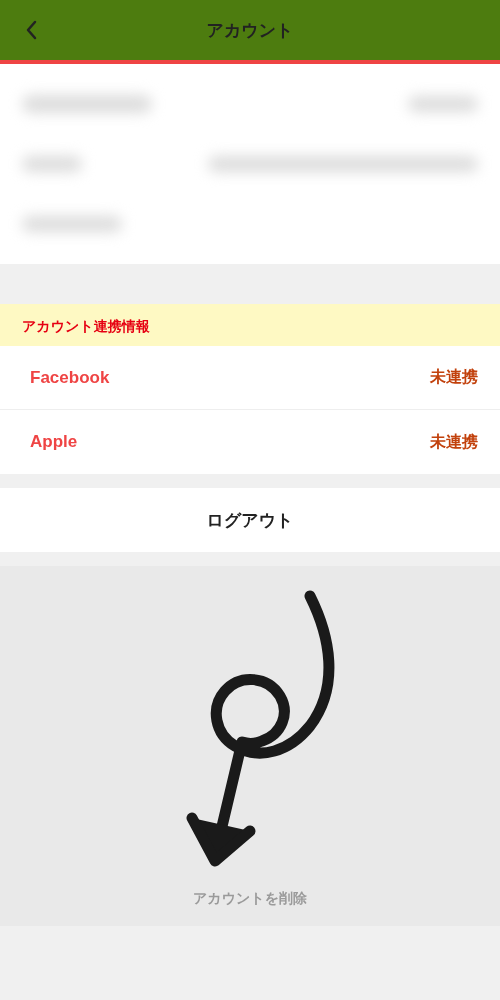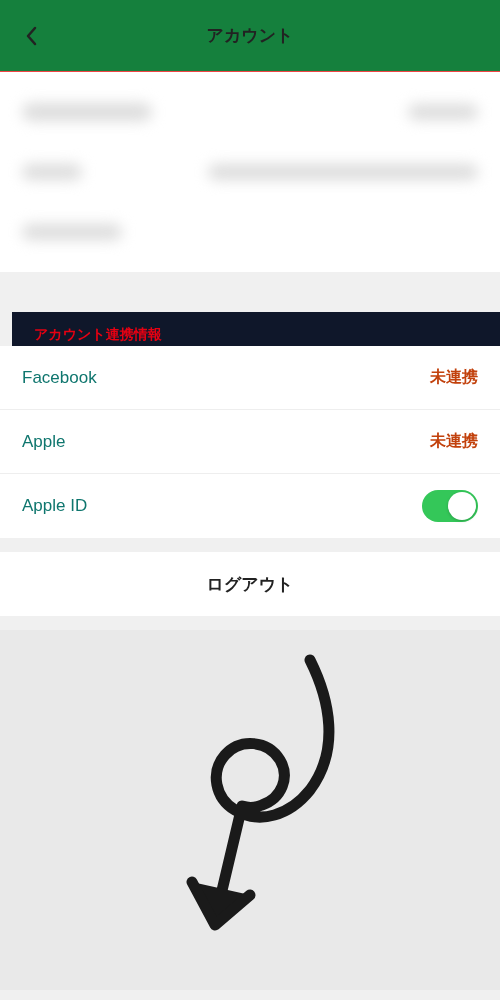--- a/index.html
+++ b/index.html
@@ -9,26 +9,26 @@
       font-family: -apple-system, BlinkMacSystemFont, "Hiragino Sans", "Hiragino Kaku Gothic ProN", sans-serif;
     }
     body {
       width: 500px;
       height: 1000px;
       background: #f0f0f0;
       overflow: hidden;
       position: relative;
     }
     .header {
-      background: #15803d;
-      height: 72px;
-      display: flex;
-      align-items: center;
-      position: relative;
-      border-bottom: 1px solid #ef4444;
+      background: #4d7c0f;
+      height: 64px;
+      display: flex;
+      align-items: center;
+      position: relative;
+      border-bottom: 4px solid #ef4444;
     }
     .back-btn {
       position: absolute;
       left: 16px;
       width: 30px;
       height: 30px;
       display: flex;
       align-items: center;
       justify-content: center;
       cursor: pointer;
@@ -66,42 +66,42 @@
     .blur-right-2 { width: 270px; height: 16px; }
     .blur-left-3 { width: 100px; height: 16px; }
     .gap {
       height: 40px;
       background: #f0f0f0;
     }
     .section-label {
       font-size: 14px;
       font-weight: 700;
       color: #e60012;
-      padding: 14px 22px 2px;
-      background: #0f172a;
-      margin-left: 12px;
+      padding: 14px 22px 10px;
+      background: #fef9c3;
     }
     .link-list {
       background: #ffffff;
     }
     .link-row {
       height: 64px;
       display: flex;
       align-items: center;
       justify-content: space-between;
       padding: 0 22px;
       border-bottom: 1px solid #eee;
     }
     .link-row:last-child {
       border-bottom: none;
     }
     .link-name {
       font-size: 17px;
-      font-weight: 400;
-      color: #0f766e;
+      font-weight: 700;
+      color: #ef4444;
+      margin-left: 8px;
     }
     .link-status {
       font-size: 16px;
       font-weight: 600;
       color: #c2410c;
     }
     .toggle {
       width: 56px;
       height: 32px;
       background: #34c759;
@@ -191,26 +191,20 @@
 <div class="section-label">アカウント連携情報</div>
 
 <div class="link-list">
   <div class="link-row">
     <span class="link-name">Facebook</span>
     <span class="link-status">未連携</span>
   </div>
   <div class="link-row">
     <span class="link-name">Apple</span>
     <span class="link-status">未連携</span>
-  </div>
-  <div class="link-row">
-    <span class="link-name">Apple ID</span>
-    <div class="toggle">
-      <div class="toggle-knob"></div>
-    </div>
   </div>
 </div>
 
 <div class="thin-gap"></div>
 
 <div class="logout-row">
   <span>ログアウト</span>
 </div>
 
 <div class="thin-gap"></div>
@@ -220,13 +214,16 @@
     <path d="M 170 10 
              C 190 50, 200 100, 170 140
              C 150 165, 120 175, 95 160
              C 75 148, 70 122, 85 105
              C 100 88, 128 90, 140 110
              C 150 127, 142 148, 122 155
              C 115 158, 108 158, 102 156
              L 75 270" stroke="#1a1a1a" stroke-width="11" fill="none" stroke-linecap="round" stroke-linejoin="round"></path>
     <path d="M 52 232 L 75 275 L 110 245" stroke="#1a1a1a" stroke-width="11" fill="#1a1a1a" stroke-linejoin="round" stroke-linecap="round"></path>
   </svg>
+  <div class="delete-account">
+    <span>アカウントを削除</span>
+  </div>
 </div>
 
 </body></html>

